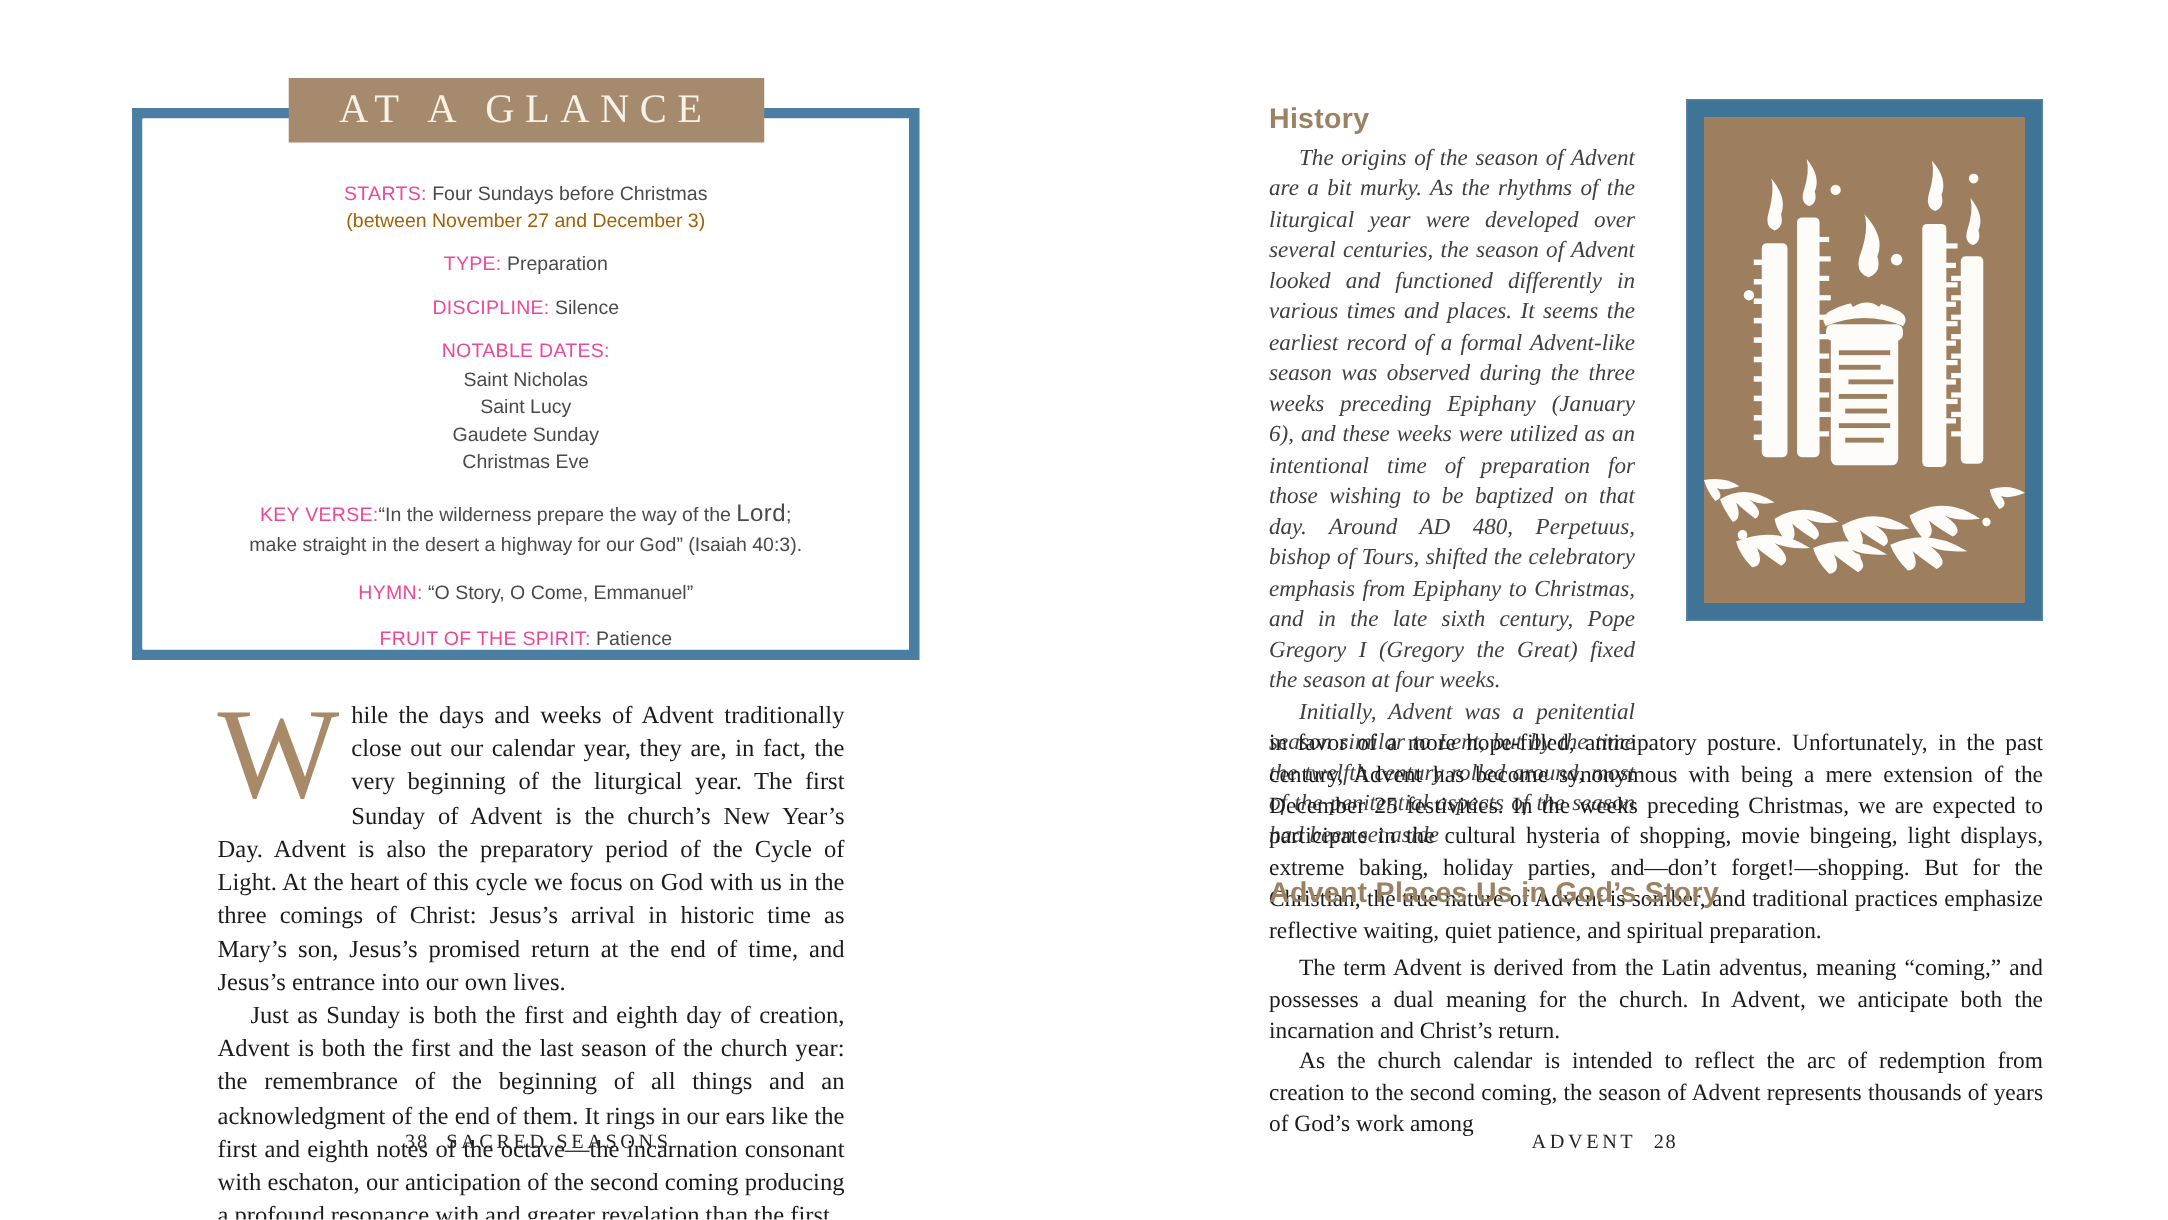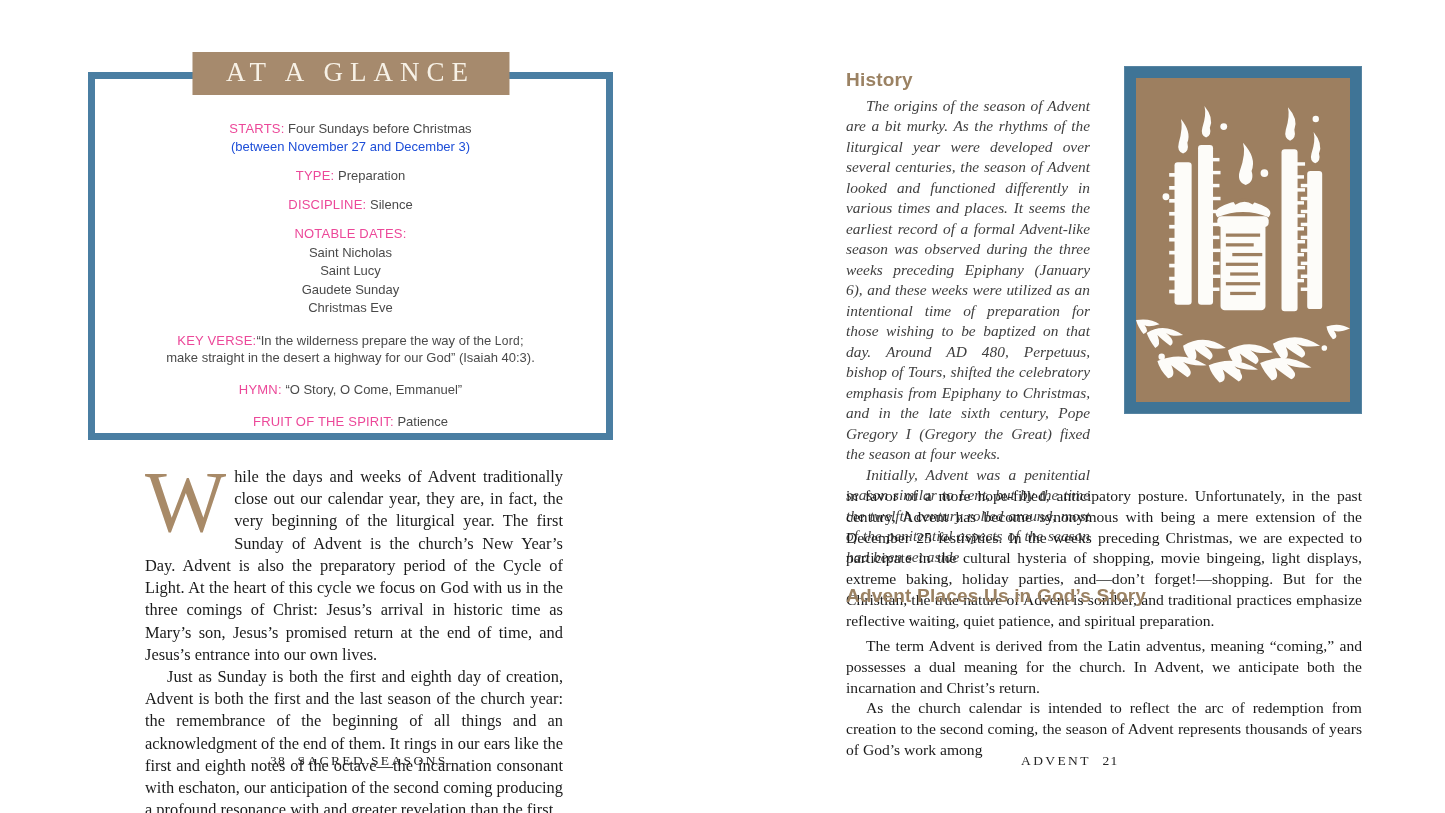--- a/index.html
+++ b/index.html
@@ -77,24 +77,24 @@
     text-align: center;
     font-family: "Liberation Sans", sans-serif;
     color: #3b3b3b;
     font-size: 13px;
     line-height: 1.38;
     z-index: 4;
   }
   .g-row { margin-bottom: 11px; }
   .g-row .lbl { font-weight: normal; letter-spacing: .2px; color: #ec4899; }
   .g-row .val { color: #4a4a4a; }
-  .g-sub { color: #1d4ed8; text-align: center; }
+  .g-sub { color: #a16207; text-align: center; }
   .g-list { margin-top: 1px; }
   .g-list div { color: #4a4a4a; line-height: 1.42; }
-  .smallcaps { font-size: 12px; letter-spacing: .3px; }
+  .smallcaps { font-size: 16px; letter-spacing: .3px; }
 
   
   .body-left {
     position: absolute;
     left: 145px;
     top: 466px;
     width: 418px;
     font-size: 16.4px;
     line-height: 1.355;
     text-align: justify;
@@ -382,16 +382,16 @@
           <path d="M68 266 q24 -10 46 4 q-14 1 -22 -3 q12 10 4 14 q-10 -7 -15 -11 q5 11 -3 12 q-8 -8 -10 -16 z"></path>
           <path d="M116 264 q24 -11 48 4 q-15 1 -23 -3 q13 10 4 14 q-10 -7 -15 -11 q5 11 -3 12 q-8 -8 -11 -16 z"></path>
           <path d="M0 224 q14 -2 22 4 q-10 3 -14 1 q5 6 -1 8 q-5 -6 -7 -13 z"></path>
           <path d="M178 230 q12 -4 22 2 q-10 4 -15 2 q5 6 -1 8 q-5 -6 -6 -12 z"></path>
         </g>
       </svg>
     </div>
   </div>
 
   <div class="folio folio-right">
-    <span>ADVENT</span>&nbsp;&nbsp;<span class="num">21</span>
+    <span>ADVENT</span>&nbsp;&nbsp;<span class="num">28</span>
   </div>
 
 </div>
 
 </body></html>

